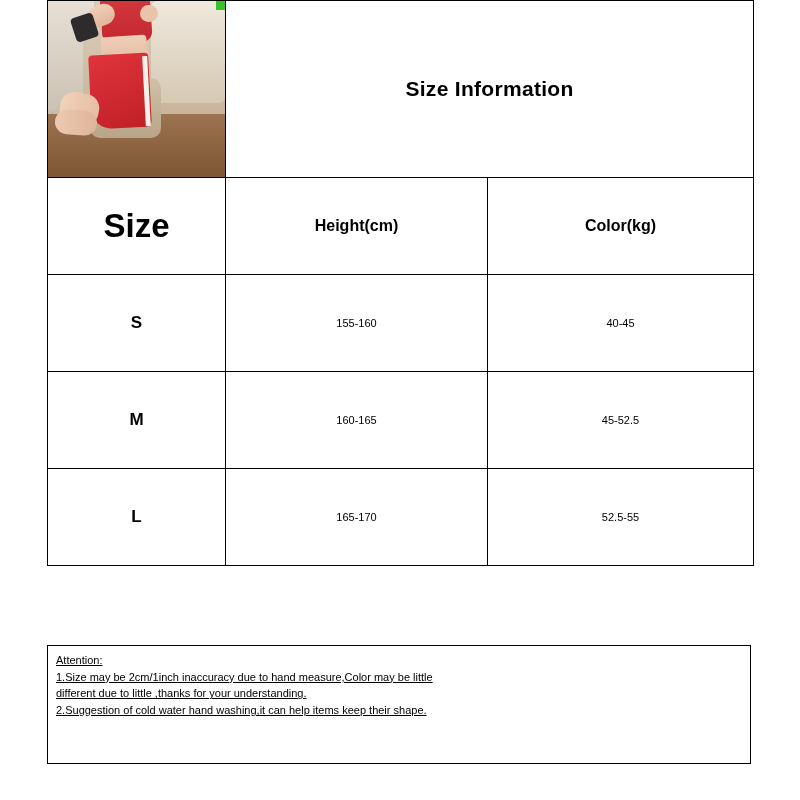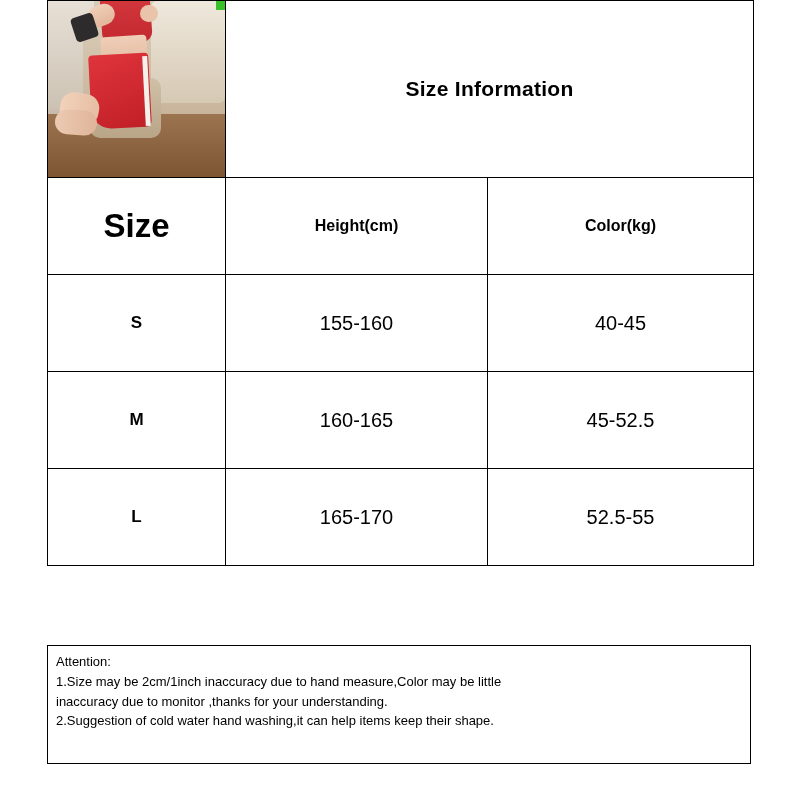--- a/index.html
+++ b/index.html
@@ -157,40 +157,41 @@
     font-weight: bold;
   }
 
   
   .data-row td { height: 96px; }
   .cell-size {
     font-size: 17px;
     font-weight: bold;
   }
   .cell-val {
-    font-size: 20px;
+    font-size: 11px;
   }
 
   
   .attention {
     position: absolute;
     left: 47px;
     top: 645px;
     width: 704px;
     height: 119px;
     border: 1px solid #000000;
     box-sizing: border-box;
     padding: 6px 8px 0 8px;
     background: #ffffff;
   }
   .attention p {
     margin: 0;
-    font-size: 13px;
+    font-size: 11px;
     line-height: 1.52;
     color: #000;
+    text-decoration: underline;
   }
 </style>
 </head>
 <body>
 
 <div class="page">
 
   <table class="chart">
     <colgroup>
       <col class="col-size">
@@ -243,17 +244,17 @@
         <td class="cell-size">L</td>
         <td class="cell-val">165-170</td>
         <td class="cell-val">52.5-55</td>
       </tr>
     </tbody>
   </table>
 
   <div class="attention">
     <p>Attention:</p>
     <p>1.Size may be 2cm/1inch inaccuracy due to hand measure,Color may be little</p>
-    <p>inaccuracy due to monitor ,thanks for your understanding.</p>
+    <p>different due to little ,thanks for your understanding.</p>
     <p>2.Suggestion of cold water hand washing,it can help items keep their shape.</p>
   </div>
 
 </div>
 
 </body></html>

